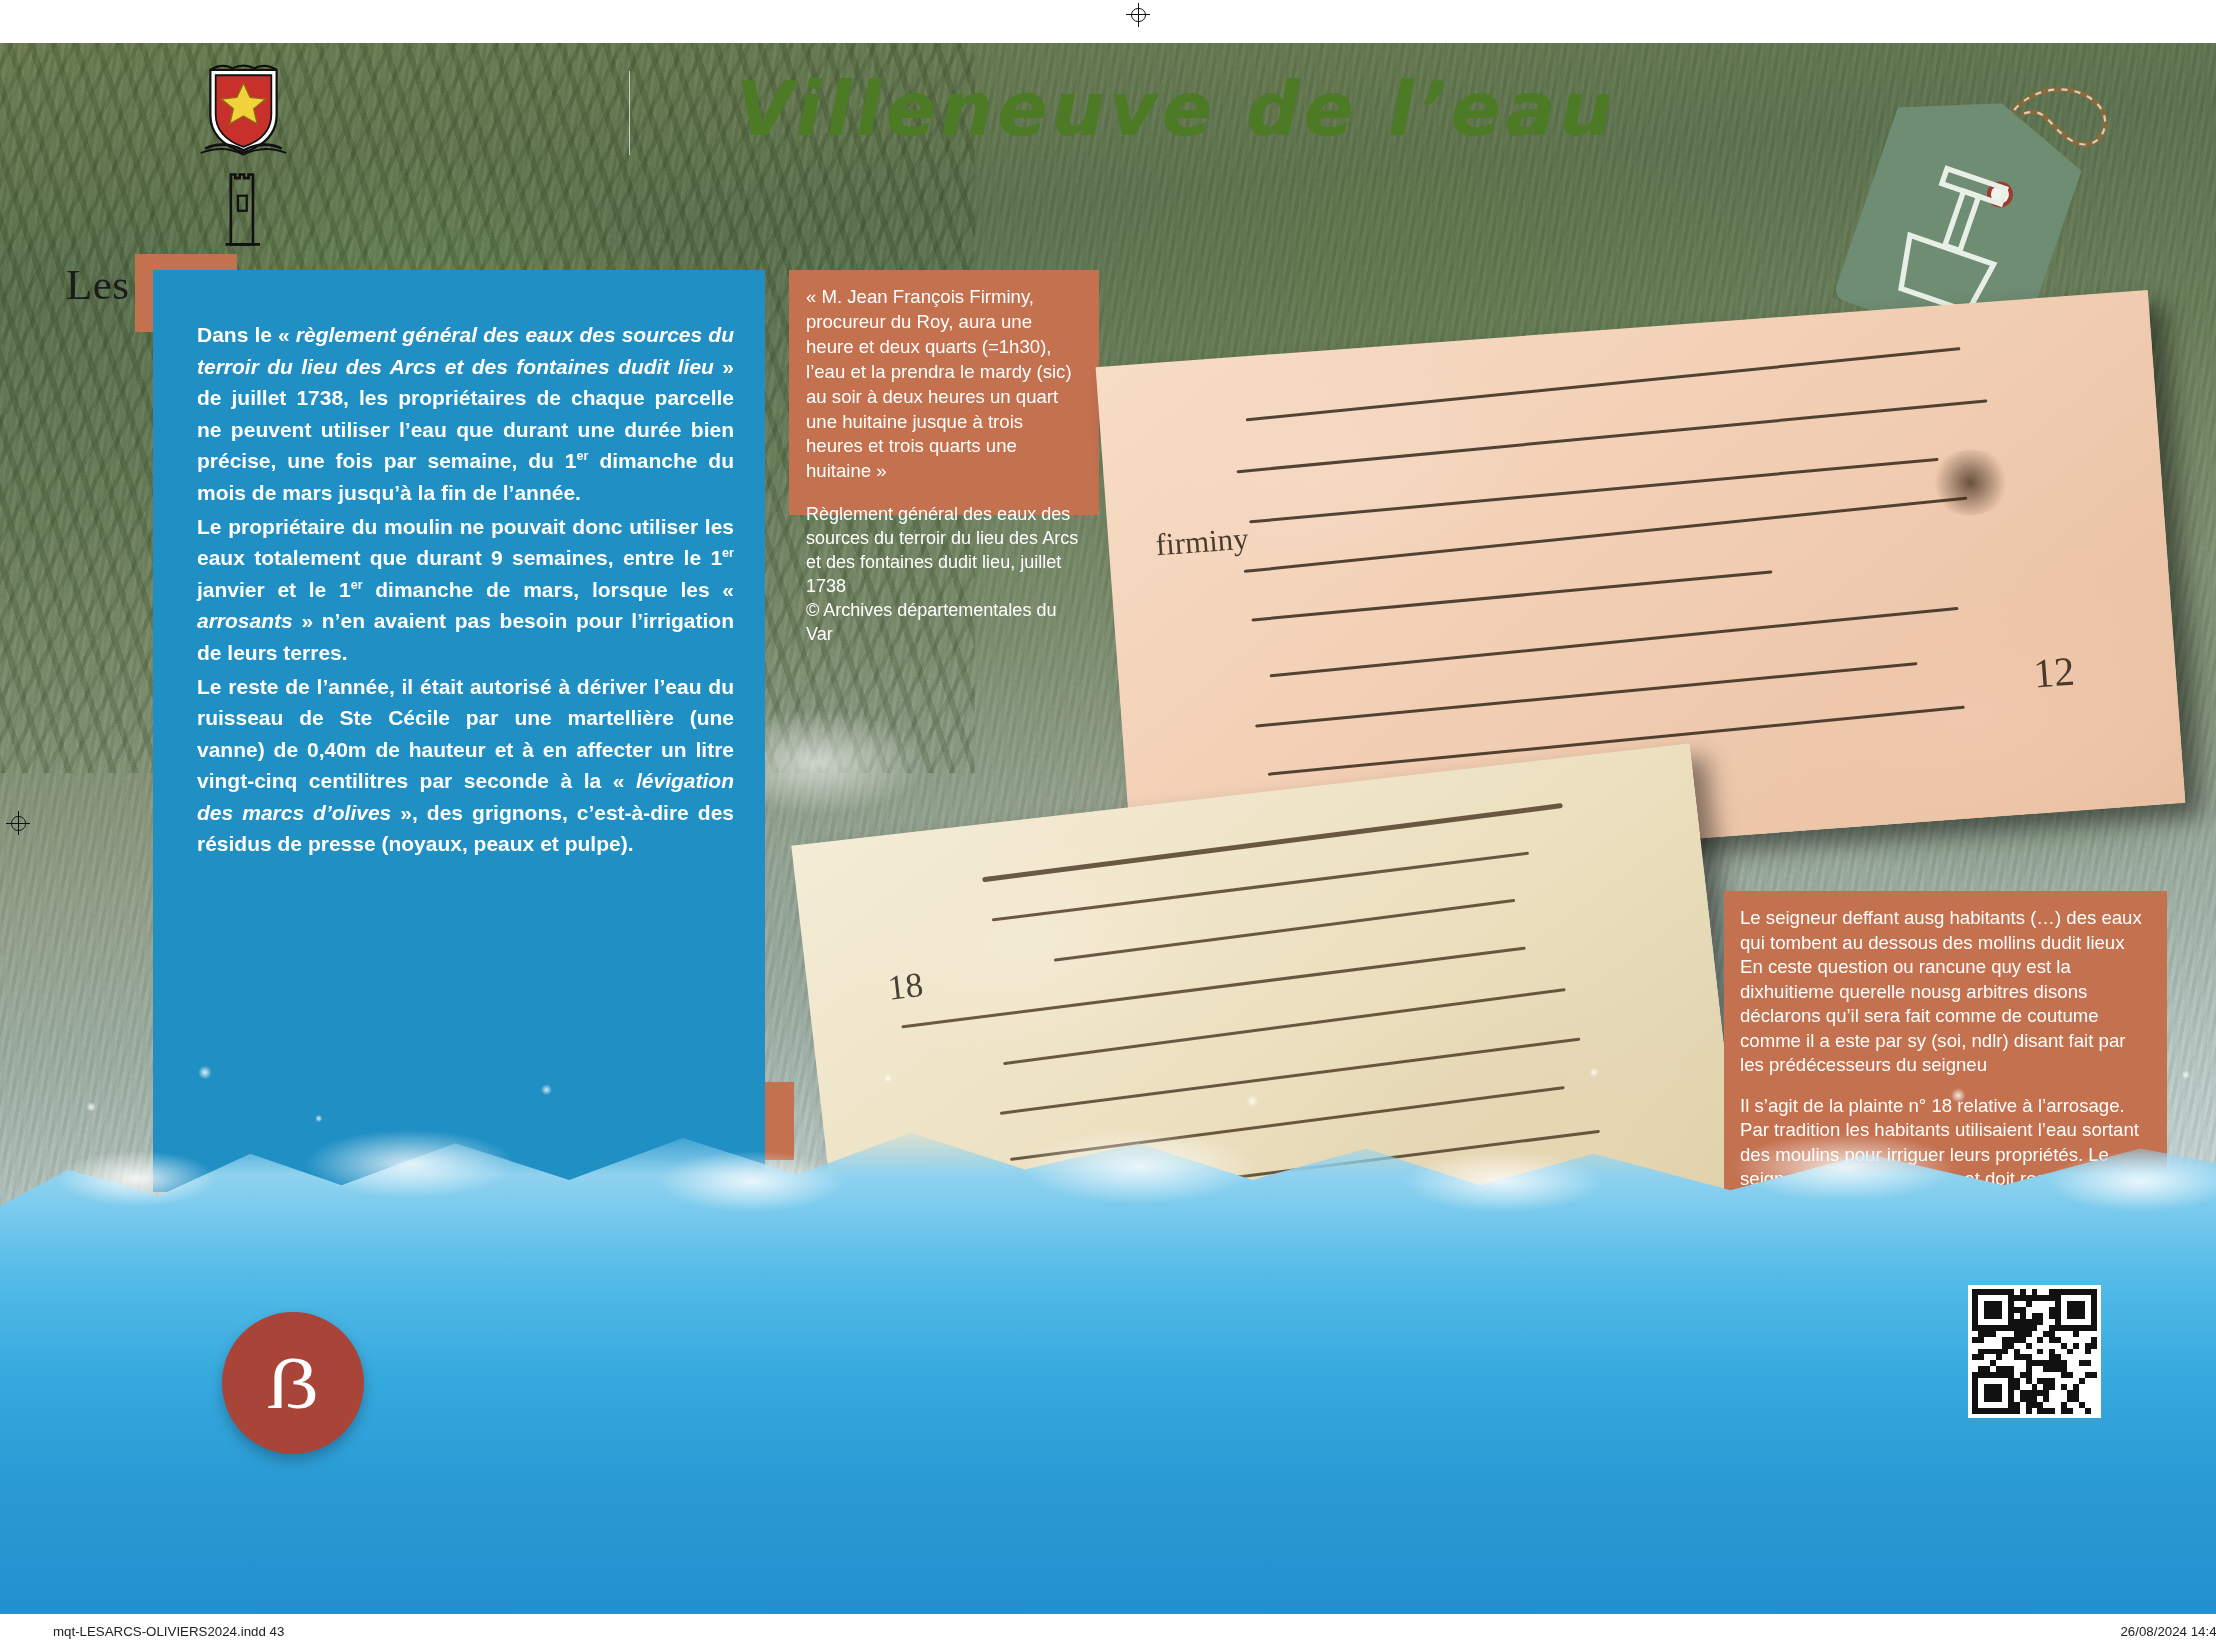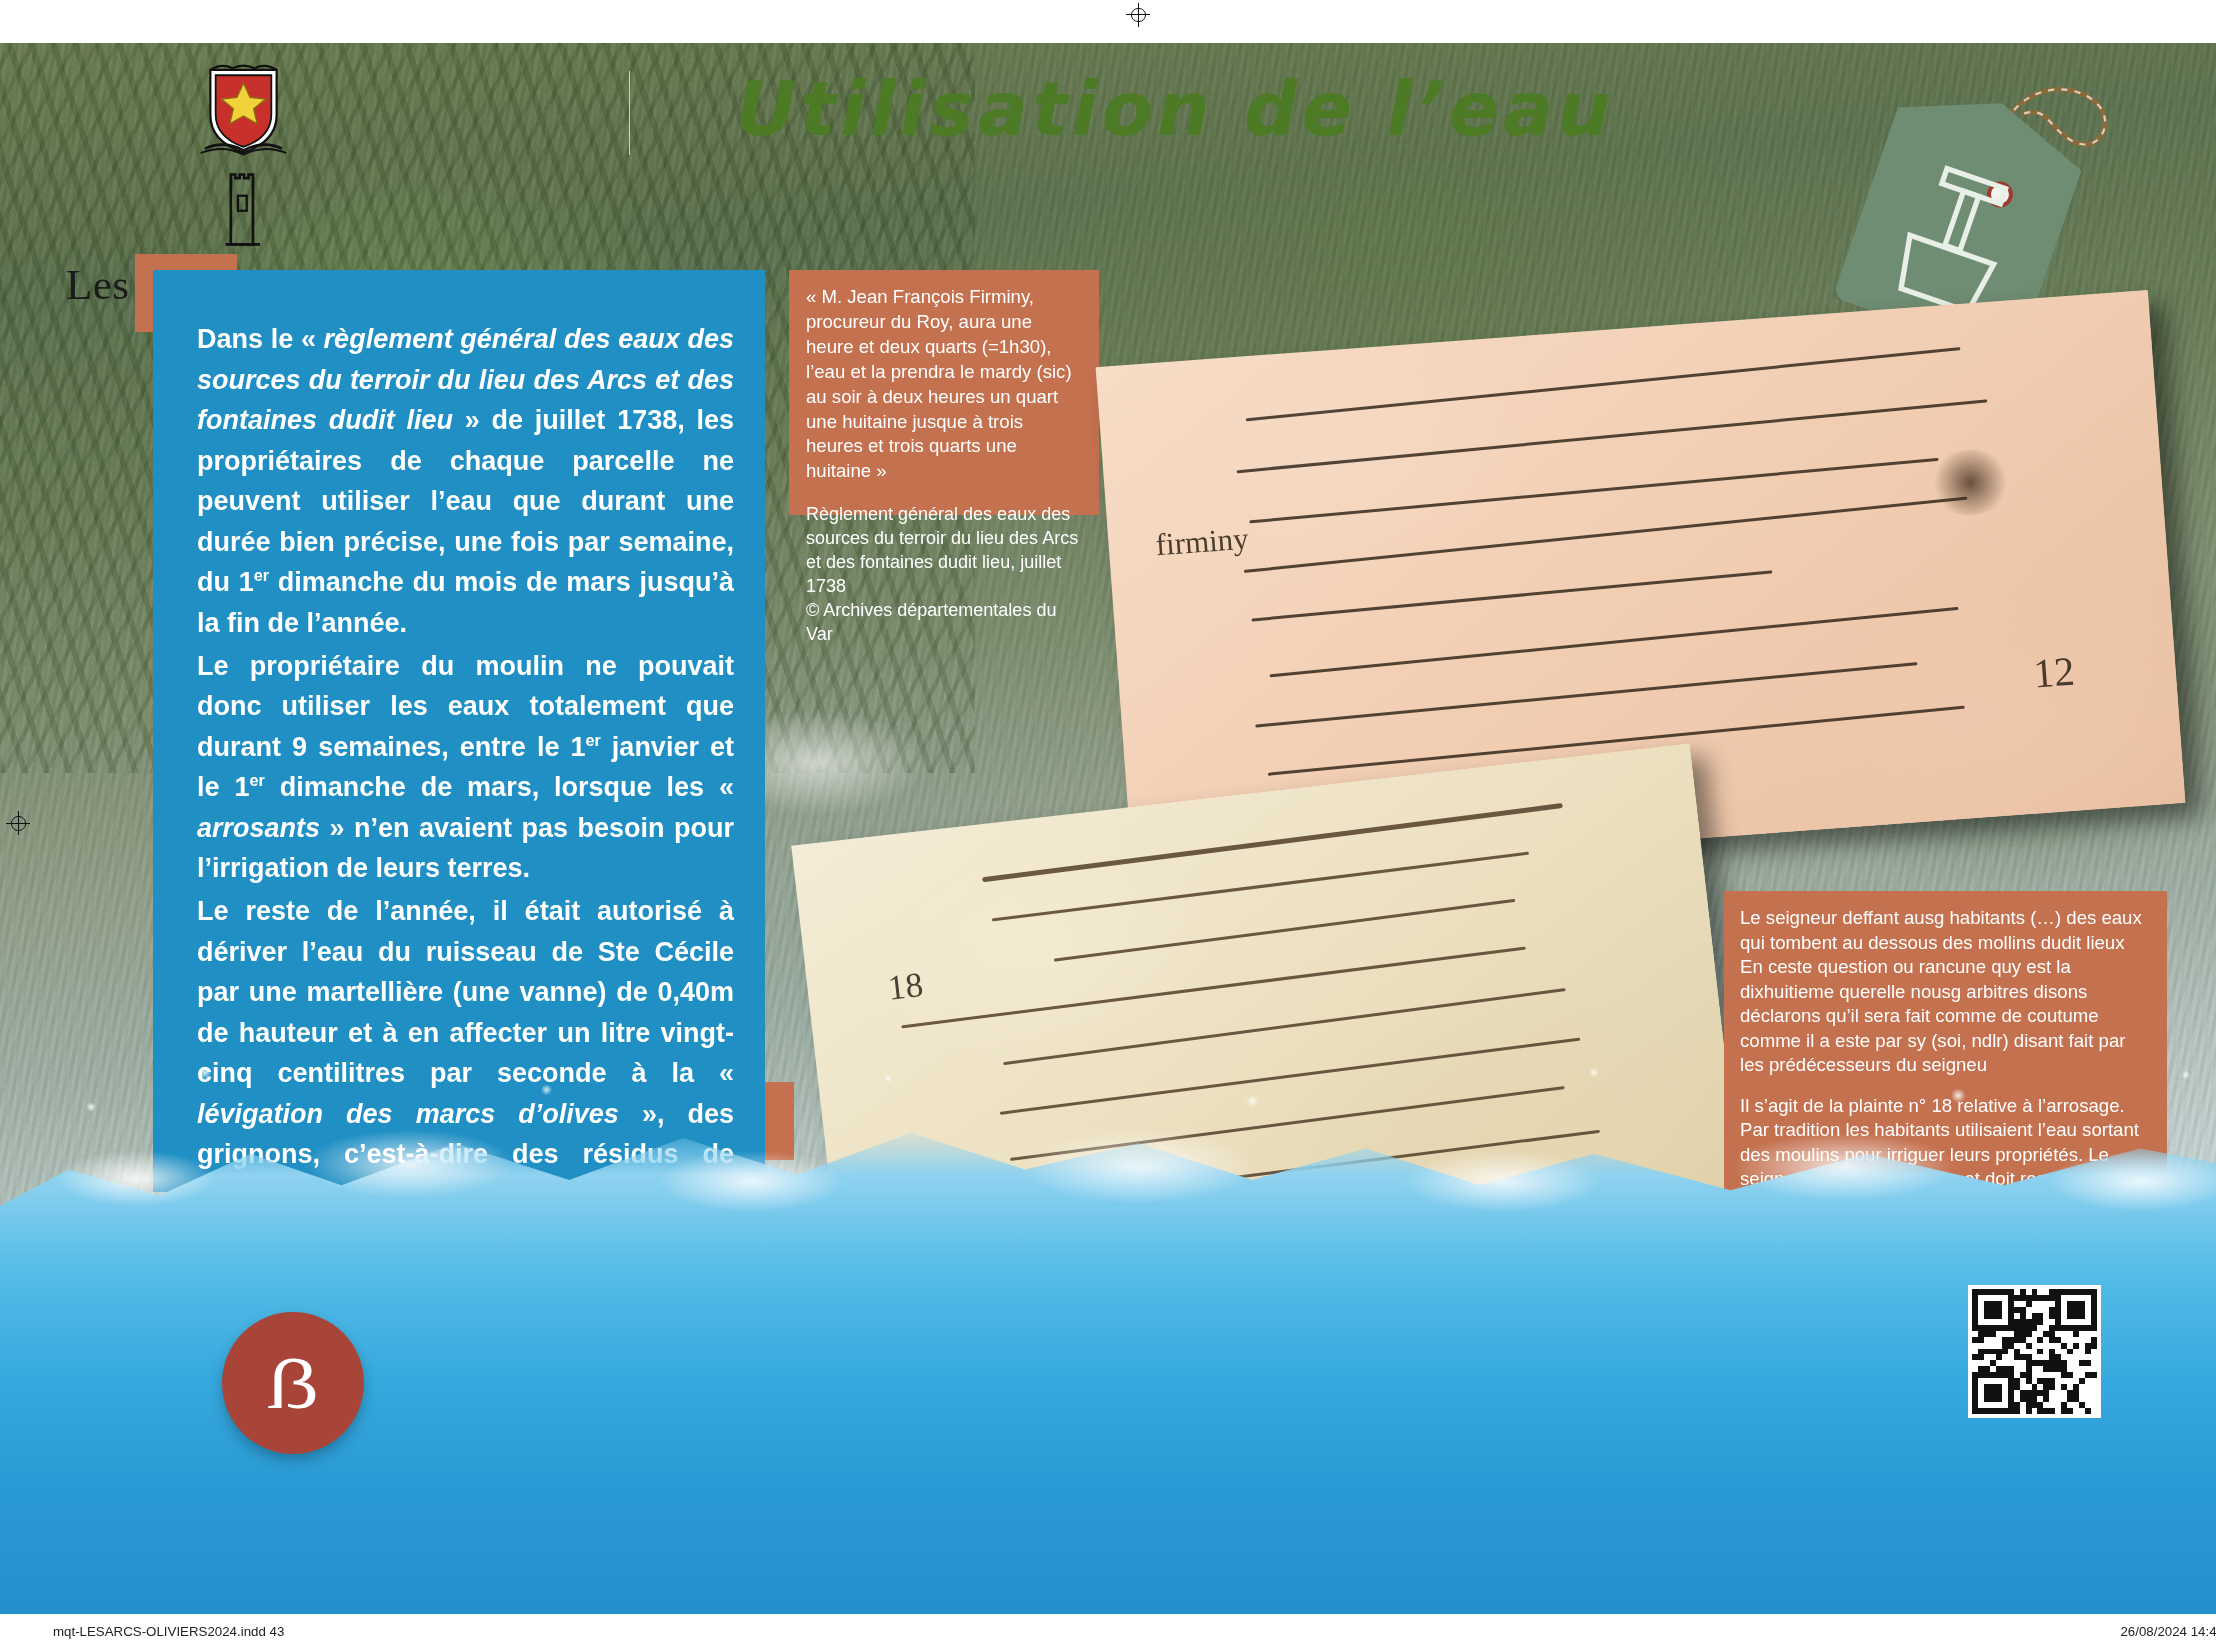--- a/index.html
+++ b/index.html
@@ -146,21 +146,21 @@
   
   .blue-panel {
     position: absolute; left: 153px; top: 270px;
     width: 612px; height: 922px;
     background: #1f8fc4;
     box-shadow: 0 0 0 0 rgba(0,0,0,0);
   }
   .blue-panel-inner {
     padding: 49px 31px 0 44px;
     color: #ffffff;
-    font-size: 27px;
+    font-size: 21px;
     line-height: 1.5;
     text-align: justify;
     font-weight: bold;
   }
   .blue-panel-inner p { margin: 0 0 2.7px 0; }
   .blue-panel-inner em { font-style: italic; }
   sup { font-size: 0.6em; vertical-align: super; }
   .corner-tl {
     position: absolute; left: 135px; top: 254px;
     width: 102px; height: 78px;
@@ -338,21 +338,21 @@
       <svg width="42" height="80" viewBox="0 0 95 180">
         <path d="M20 20 L20 12 L30 12 L30 20 L40 20 L40 12 L50 12 L50 20 L60 20 L60 12 L70 12 L70 20 L70 170 L20 170 Z" fill="none" stroke="#111" stroke-width="6"></path>
         <rect x="36" y="60" width="20" height="34" fill="none" stroke="#111" stroke-width="5"></rect>
         <path d="M8 170 L86 170" stroke="#111" stroke-width="6"></path>
       </svg>
     </div>
     <div class="logo-text">Les Arcs sur Argens</div>
   </div>
 
   <div class="hairline"></div>
-  <div class="page-title">Utilisation de l’eau</div>
+  <div class="page-title">Villeneuve de l’eau</div>
 
   <div class="reg-mark" style="left:1126px; top:2.7px;">
       <span class="reg-ring"></span>
     </div>
   <div class="reg-mark" style="left:1126px; bottom:6.2px;">
       <span class="reg-ring"></span>
     </div>
   <div class="reg-mark" style="left:6.2px; top:811px;">
       <span class="reg-ring"></span>
     </div>

